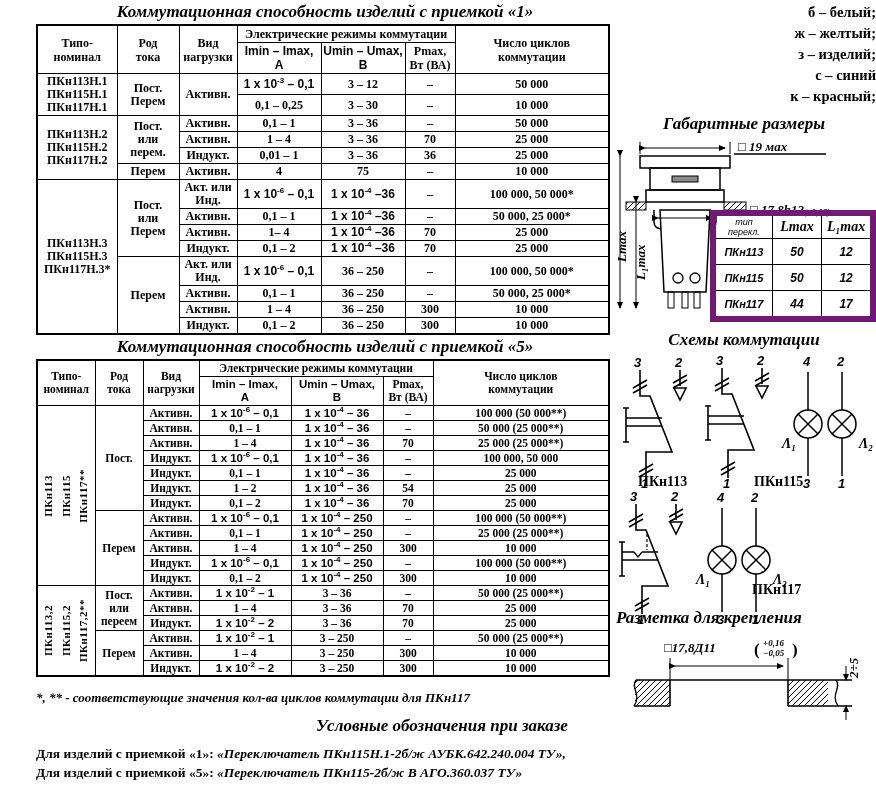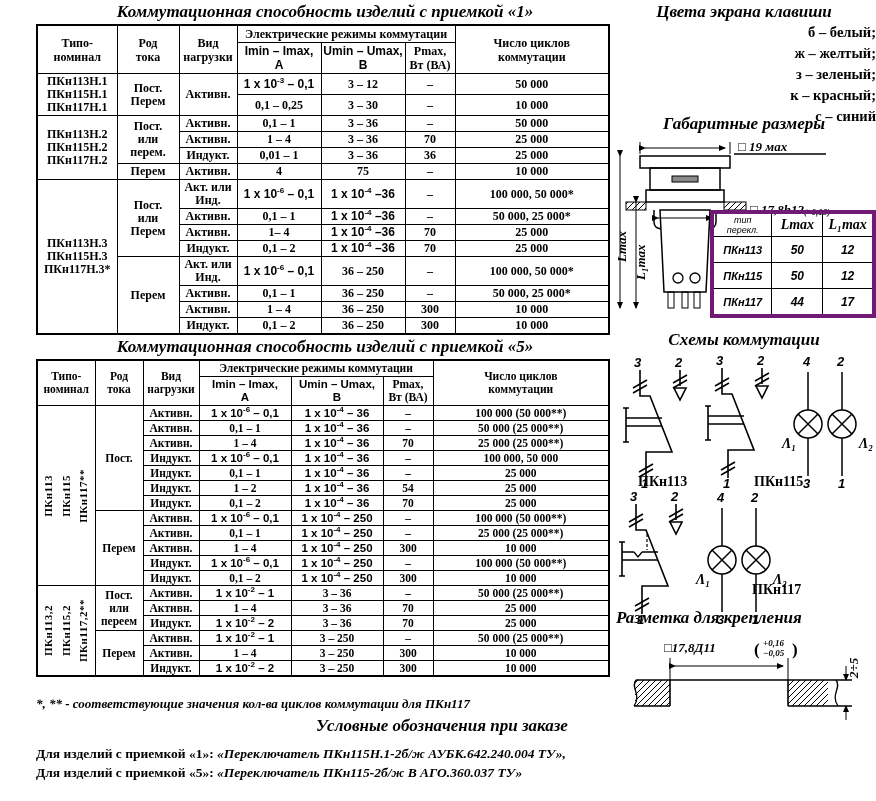--- a/index.html
+++ b/index.html
@@ -17,38 +17,38 @@
   table.t2 th{font-size:11.5px;line-height:13px;padding:1px 1px;}
   table.t2 td{font-size:11.5px;line-height:13px;padding:0.5px 2px;}
   td.glab{font-size:11.5px;line-height:13px;}
   .sans{font-family:Liberation Sans, sans-serif;}
   sup{font-size:8px;line-height:0;vertical-align:super;}
   .vert{writing-mode:vertical-rl;transform:rotate(180deg);white-space:pre-line;
         font:bold 11px "Liberation Serif","DejaVu Serif",serif;line-height:1.6;
         margin:0 auto;letter-spacing:0.5px;}
   .pre{white-space:pre-line;}
   .footnote{font:bold italic 13px "Liberation Serif","DejaVu Serif",serif;font-style:italic;
-            margin-top:19px;}
+            margin-top:13px;}
   
   #footer{position:absolute;left:36px;top:716px;width:812px;}
   .order-head{font:bold italic 17px "Liberation Serif","DejaVu Serif",serif;font-style:italic;
               text-align:center;margin-bottom:8px;}
   .order-line{font:bold 13.5px "Liberation Serif","DejaVu Serif",serif;line-height:19px;}
   .order-line .val{font-style:italic;}
   
   #right-col{position:absolute;left:612px;top:0;width:264px;}
   .r-title{font:bold italic 17px "Liberation Serif","DejaVu Serif",serif;font-style:italic;}
   .sec{position:absolute;left:0;width:264px;}
   #sec-colors{top:2px;}
   #sec-colors .r-title{text-align:center;}
   .color-item{font:bold 14.5px "Liberation Serif","DejaVu Serif",serif;line-height:21px;
               padding-left:102px;text-align:right;}
   #sec-dims{top:114px;}
   #sec-dims .r-title{text-align:center;}
-  #dims-table{position:absolute;left:98px;top:96px;border-collapse:collapse;border:4px solid #701a75;}
+  #dims-table{position:absolute;left:98px;top:96px;border-collapse:collapse;border:6px solid #701a75;}
   #dims-table th,#dims-table td{border:1px solid #000;text-align:center;}
   #dims-table th{font:italic 9px "Liberation Sans","DejaVu Sans",sans-serif;}
   #dims-table th.big{font:bold italic 14px "Liberation Serif","DejaVu Serif","DejaVu Sans",serif;}
   #dims-table td{font:bold italic 12px "Liberation Sans","DejaVu Sans",sans-serif;height:23px;}
   #dims-table td.mod{font-size:11px;}
   #sec-schemes{top:330px;height:280px;}
   #sec-schemes .r-title{text-align:center;}
   .sch-label{position:absolute;font:bold 14px "Liberation Serif","DejaVu Serif",serif;}
   #sec-mount{top:608px;}
   #sec-mount .r-title{padding-left:4px;}
@@ -371,26 +371,25 @@
     </div>
     <div class="order-line">
       <span>Для изделий с приемкой «5»:</span>
       <span class="val">«Переключатель ПКн115-2б/ж В АГО.360.037 ТУ»</span>
     </div>
   </div>
 
   <div id="right-col">
 
     <div class="sec" id="sec-colors">
-      <div class="r-title">Цвета экрана клавиши</div>
       <div class="color-item">б – белый;</div>
       <div class="color-item">ж – желтый;</div>
-      <div class="color-item">з – зеленый;</div>
+      <div class="color-item">з – изделий;</div>
+      <div class="color-item">с – синий</div>
       <div class="color-item">к – красный;</div>
-      <div class="color-item">с – синий</div>
     </div>
 
     <div class="sec" id="sec-dims">
       <div class="r-title">Габаритные размеры</div>
       <svg width="262" height="196" viewBox="0 0 262 196">
         <defs>
           <pattern id="hatch1" patternUnits="userSpaceOnUse" width="6" height="6">
             <path d="M0,6 L6,0" stroke="#000" stroke-width="1"></path>
           </pattern>
           <marker id="ah1" markerWidth="8" markerHeight="8" refX="6" refY="3" orient="auto">

